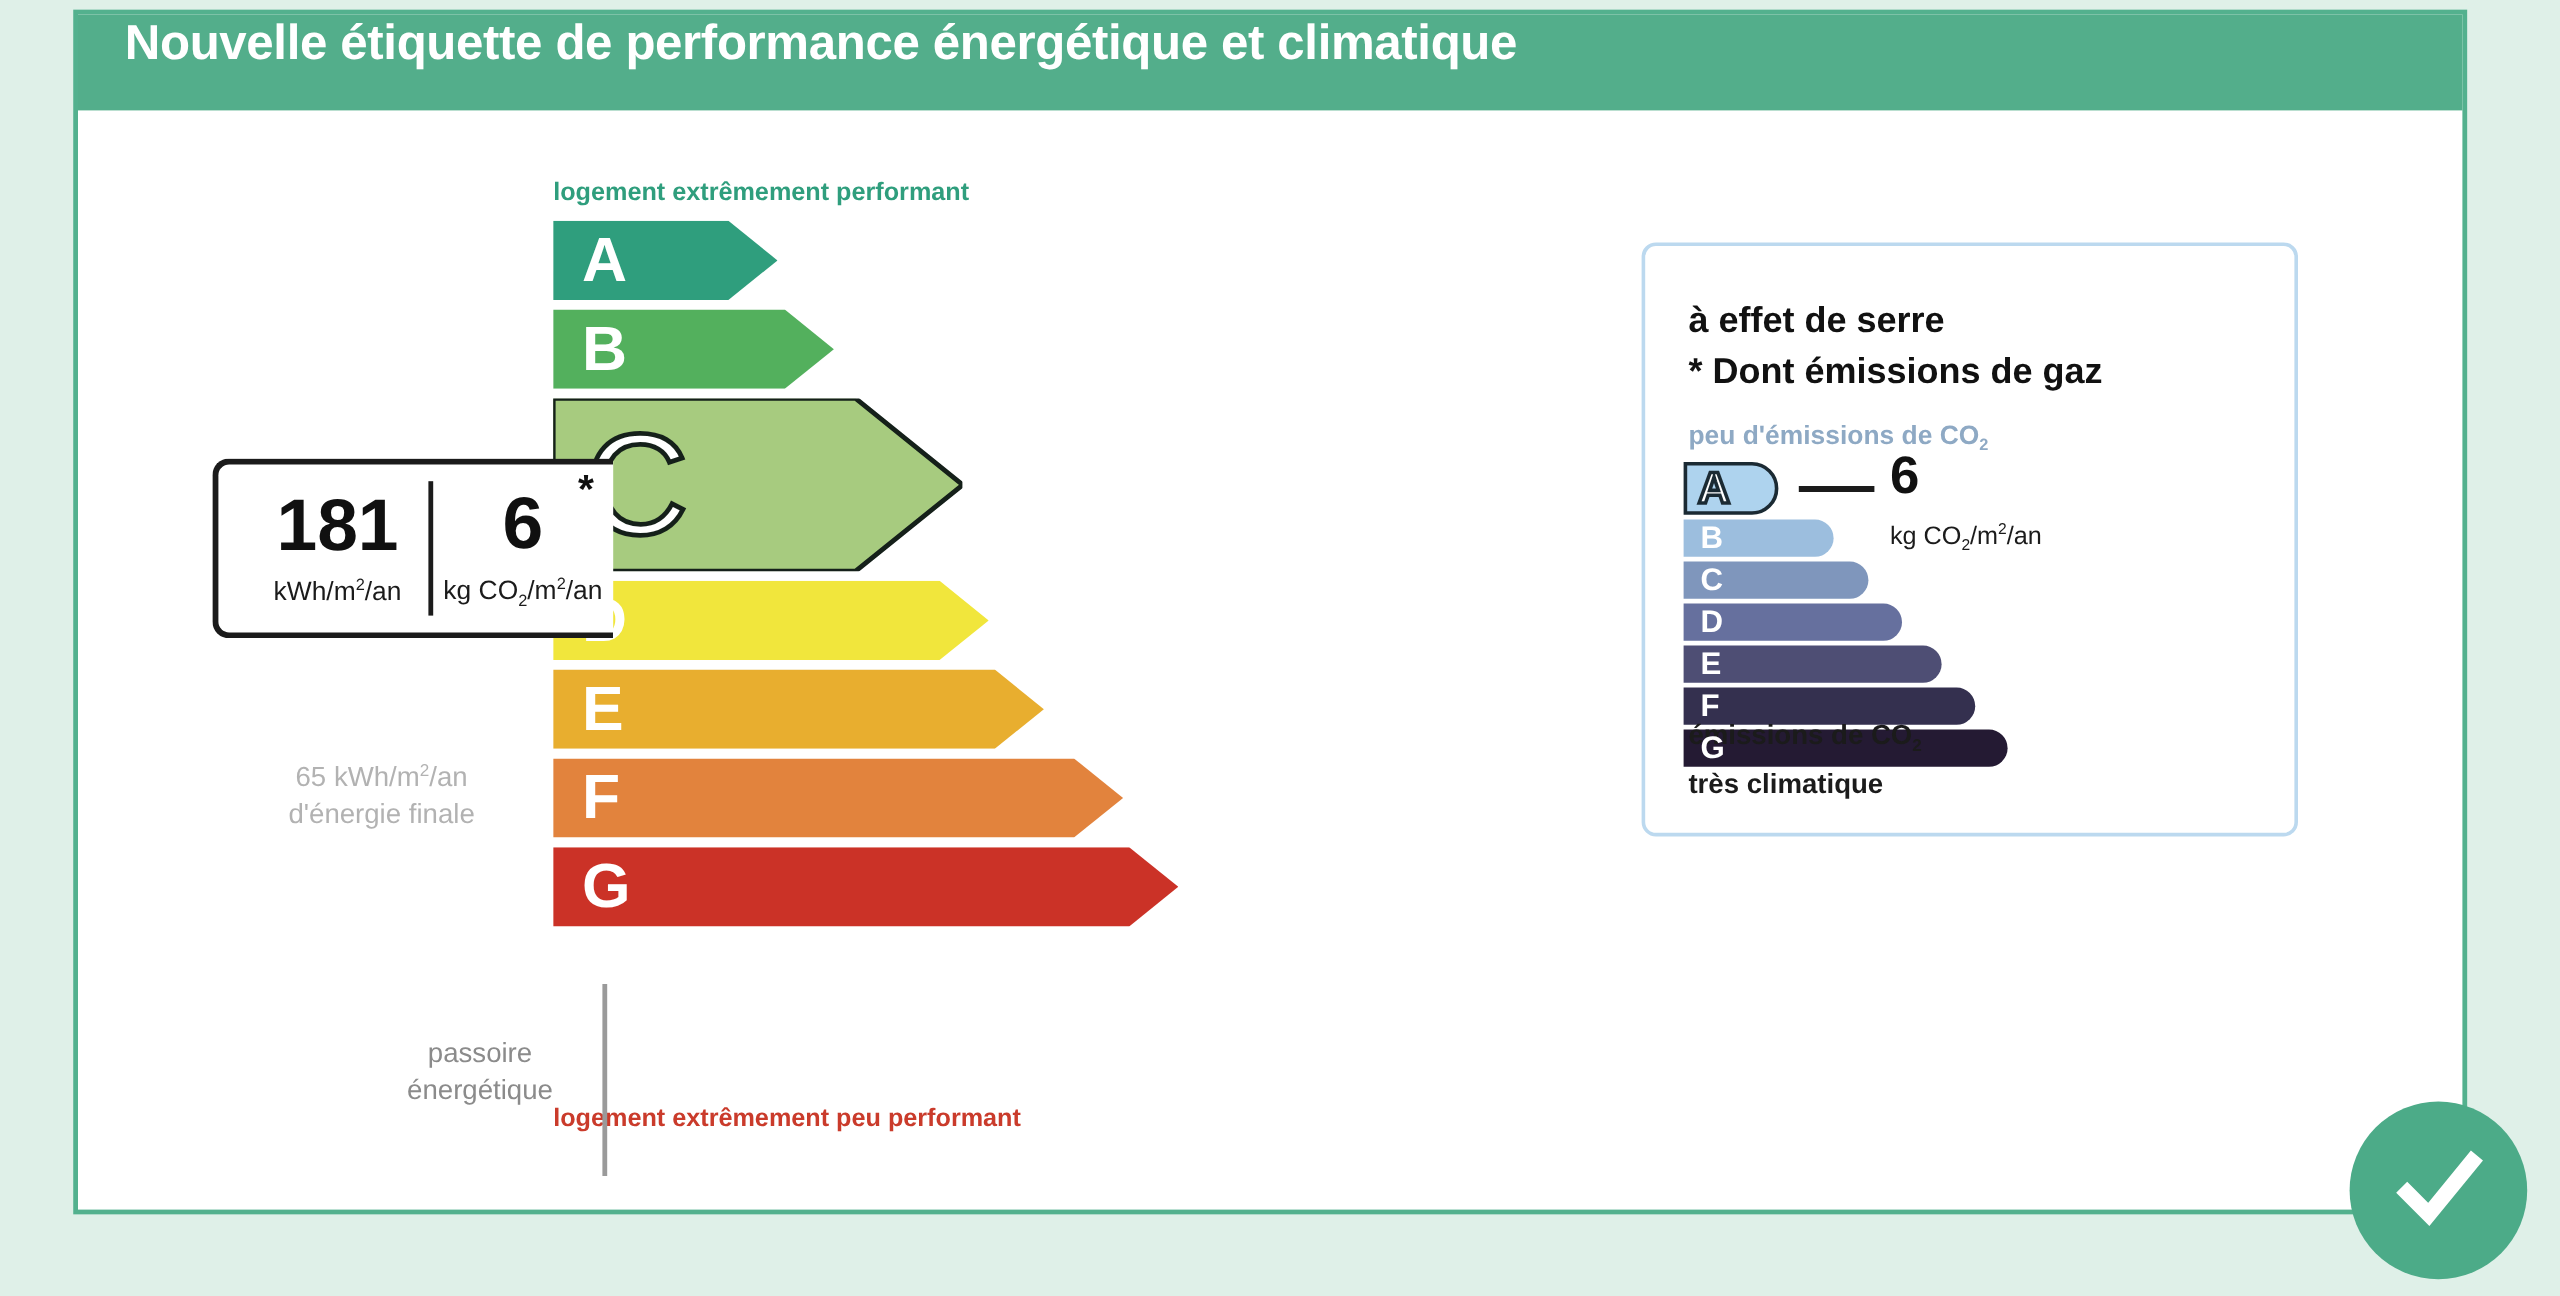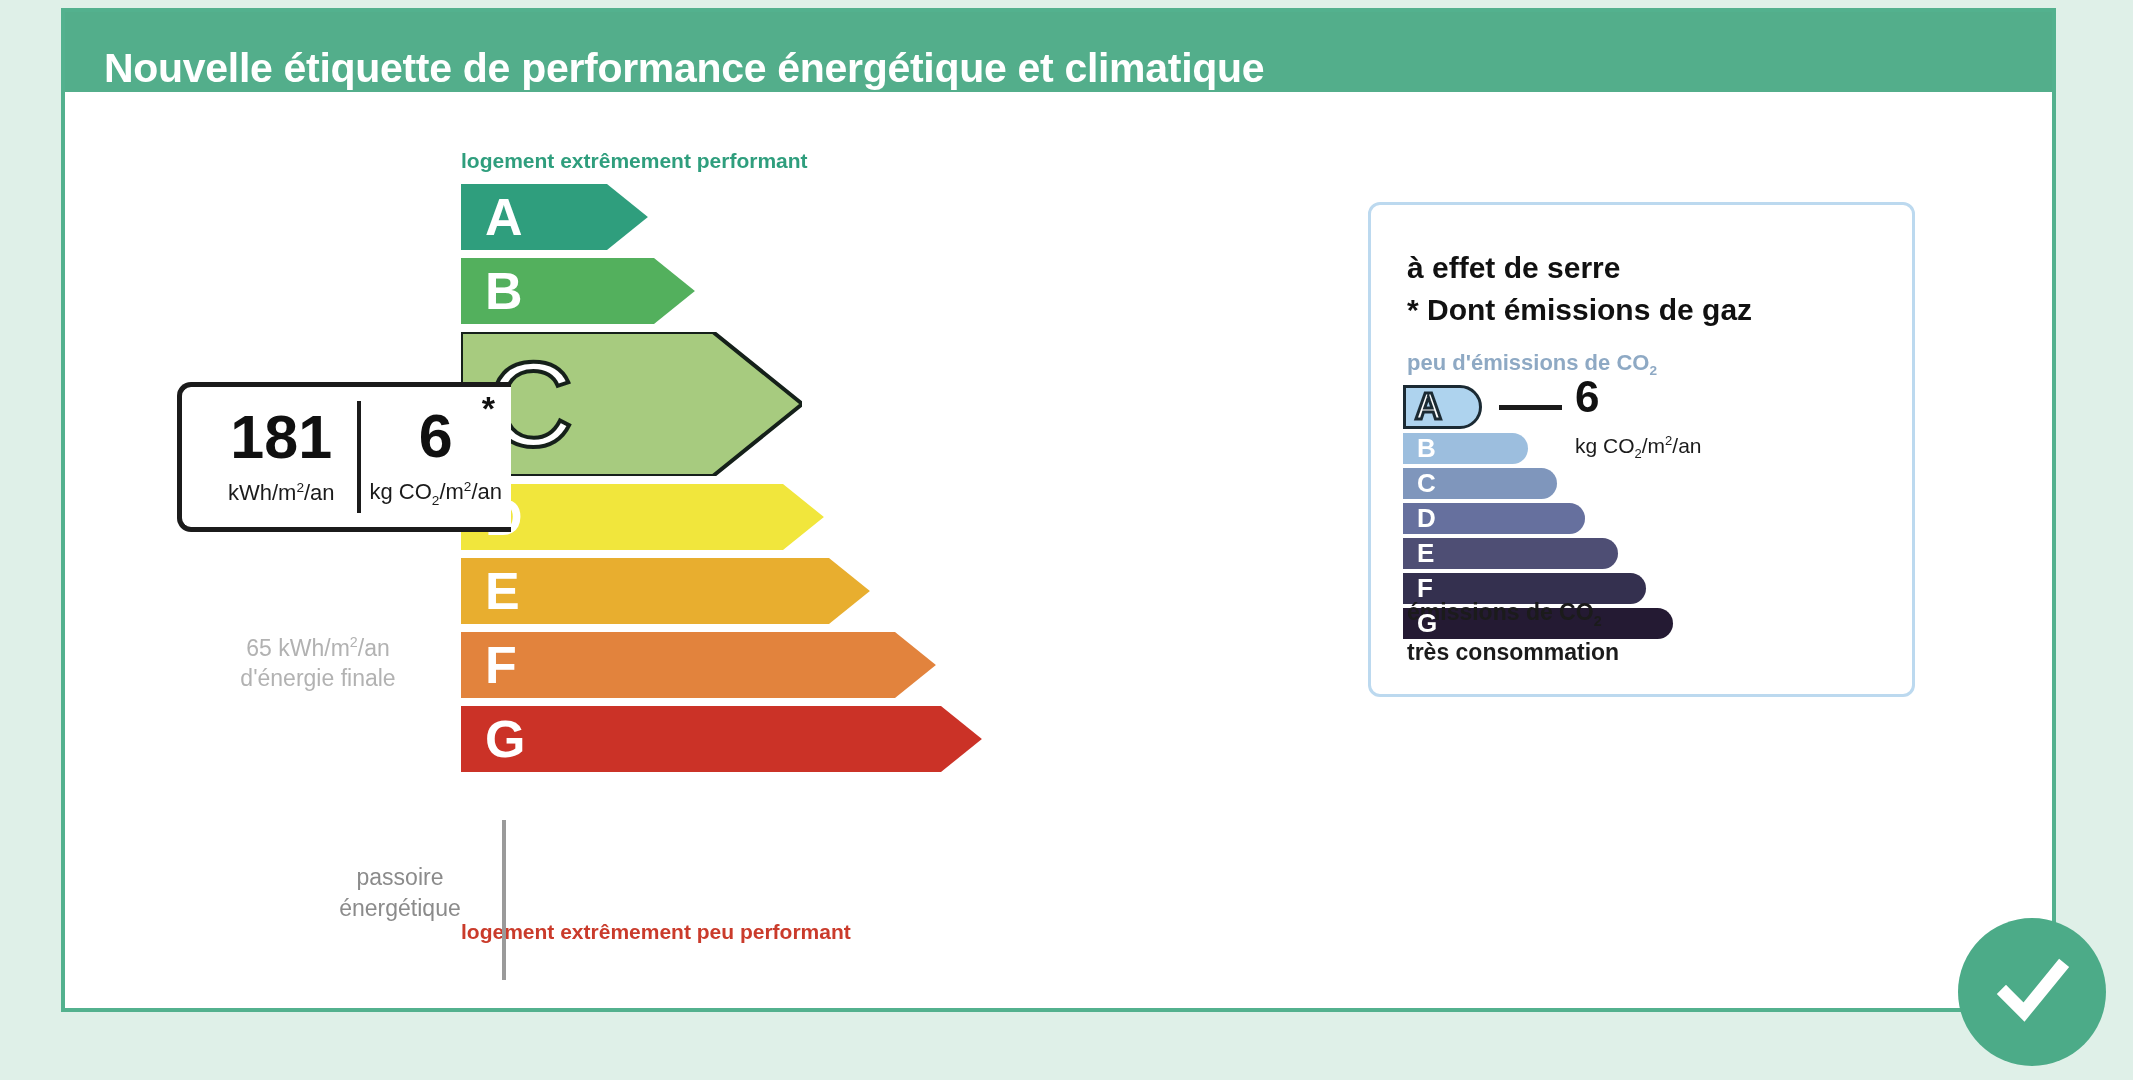--- a/index.html
+++ b/index.html
@@ -15,21 +15,21 @@
   
   .card{
     position:absolute;left:61px;top:8px;width:1995px;height:1004px;
     background:#ffffff;
     border:4px solid #53b18e;
     box-sizing:border-box;
   }
   .card-header{
     position:absolute;left:0;top:0;width:100%;height:80px;
     background:#53ae8b;
-    display:flex;align-items:flex-end;
+    display:flex;align-items:flex-start;
   }
   .card-title{
     color:#ffffff;font-size:41px;font-weight:bold;
     letter-spacing:-0.3px;margin-left:39px;
     font-family:"Liberation Sans", sans-serif;
     white-space:nowrap;
   }
   .card-body{position:absolute;left:0;top:80px;width:100%;height:920px;}
 
   
@@ -312,21 +312,21 @@
               <div class="ges-letter">F</div>
             </div>
             <div class="ges-row">
               <div class="ges-bar" style="width: 270px; background: rgb(36, 26, 51);"></div>
               <div class="ges-letter">G</div>
             </div>
           </div>
 
         <div class="ges-foot">
           <div><span>émissions de CO</span><sub>2</sub></div>
-          <div>très consommation</div>
+          <div>très climatique</div>
         </div>
       </div>
 
       <div class="check-badge">
         <svg width="96" height="96" viewBox="0 0 96 96">
           <path d="M22 50 L40 68 L76 24" stroke="#ffffff" stroke-width="13" fill="none" stroke-linecap="square" stroke-linejoin="miter"></path>
         </svg>
       </div>
 
     </div>

